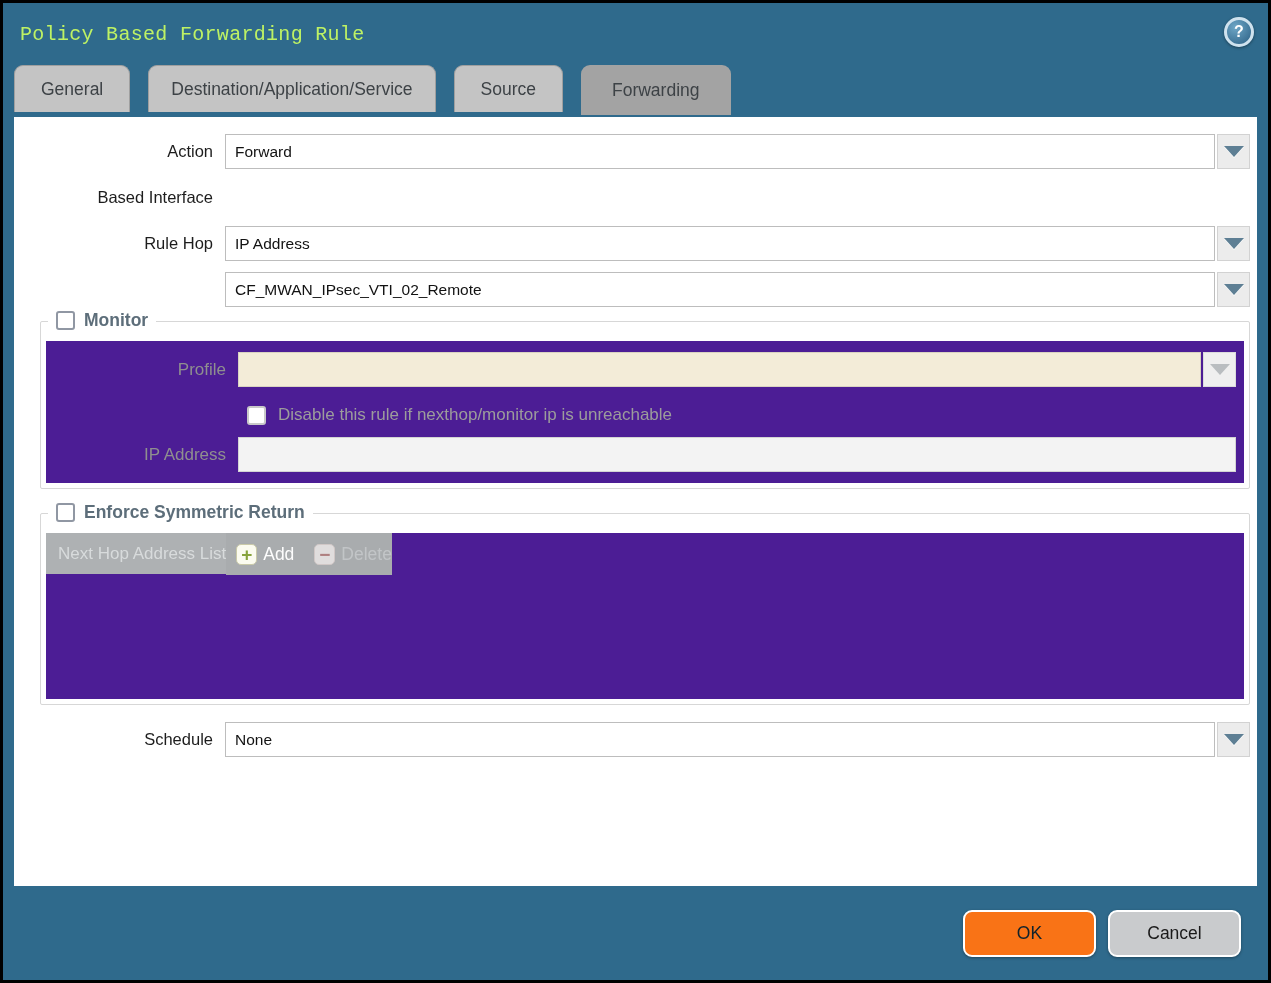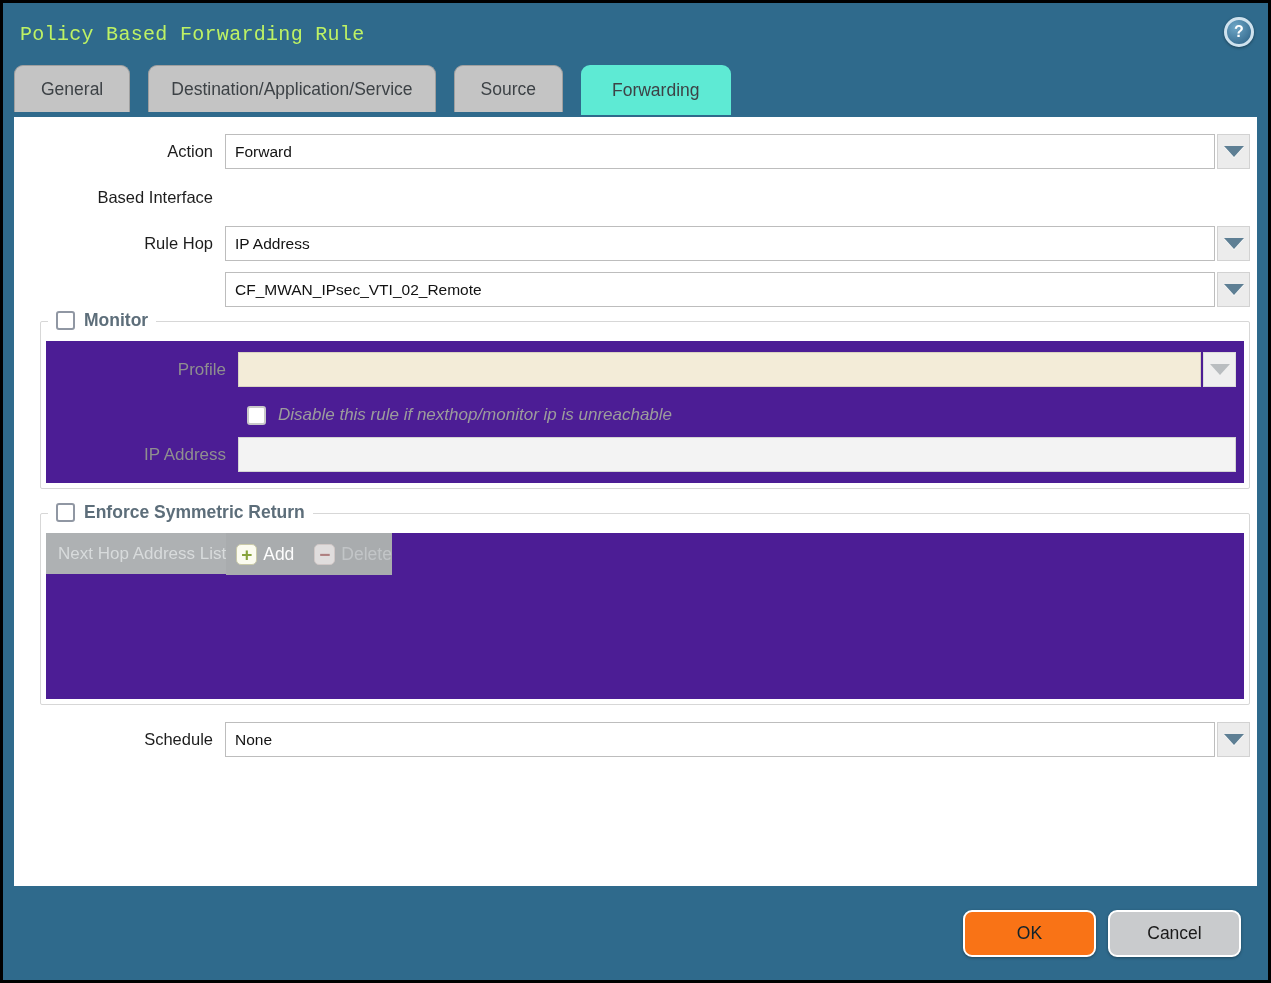--- a/index.html
+++ b/index.html
@@ -17,21 +17,21 @@
               border:3px solid #cfe2ee; box-shadow:0 1px 3px rgba(0,0,0,.4);
               display:flex; align-items:center; justify-content:center;
               color:#fff; font-size:16px; font-weight:bold; cursor:pointer; }
 
   
   .tabbar { height:52px; margin:0 11px; display:flex; align-items:flex-start; gap:18px; }
   .tab { height:47px; background:#c4c4c4; border:1px solid #9f9f9f; border-bottom:none;
          border-radius:9px 9px 0 0; display:flex; align-items:center; justify-content:center;
          padding:0 26px; font-size:17.5px; color:#3d4246; cursor:pointer; }
   .tab.wide { padding:0 22px; }
-  .tab.active { background:#5eead4; border:none; height:50px; padding:0 31px; }
+  .tab.active { background:#a3a3a3; border:none; height:50px; padding:0 31px; }
 
   
   .content { flex:1; background:#fff; margin:0 11px; padding:17px 7px 0 9px; overflow:hidden; }
 
   .form-row { display:flex; margin-bottom:11px; }
   .form-label { width:202px; text-align:right; padding-right:12px; font-size:16.5px; color:#1d1d1d;
                 line-height:35px; white-space:nowrap; }
   .field { flex:1; display:flex; }
   .tinput { flex:1; height:35px; border:1px solid #bdbdbd; background:#fff; font-family:"Liberation Sans",sans-serif;
             font-size:15.5px; color:#121212; padding:0 9px; outline:none; min-width:0; }
@@ -49,21 +49,21 @@
   .legend { position:absolute; top:-12px; left:7px; background:#fff; padding:0 8px;
             display:flex; align-items:center; gap:9px; }
   .legend-text { font-size:17.5px; font-weight:bold; color:#5d6e7a; white-space:nowrap; }
   .cb { width:19px; height:19px; border:2px solid #9097a3; border-radius:3px; background:#fff; cursor:pointer; flex:none; }
   .cb.disabled { border-color:#c9c9c9; cursor:default; }
 
   .panel { background:#4c1d95; margin-top:14px; padding:11px 8px 11px 0; }
   .panel .form-label { width:192px; color:#8f8f8f; font-size:17px; }
   .profile-input { background:#f3ecd8; border-color:#d9d3c1; }
   .gray-input { background:#f3f3f3; border-color:#d3d3d3; }
-  .disable-row { display:flex; align-items:center; gap:12px; padding:7px 0 7px 201px; margin:5px 0;font-style:italic; }
+  .disable-row { display:flex; align-items:center; gap:12px; padding:7px 0 7px 201px; margin:5px 0; }
   .disable-label { color:#9c9c9c; font-size:17px; }
 
   
   .panel.esr-panel { padding:0 6px 8px 0; }
   .nh-table { display:flex; flex-direction:row; }
   .tbl-header { height:41px; background:#aeb1b3; color:#d8dbdc; font-size:17px;
                 display:flex; align-items:center; padding-left:12px; }
   .tbl-body { height:158px; background:#f1f1f1; }
   .tbl-footer { height:42px; background:#a9acae; display:flex; align-items:center;
                 padding-left:10px; gap:20px; }

